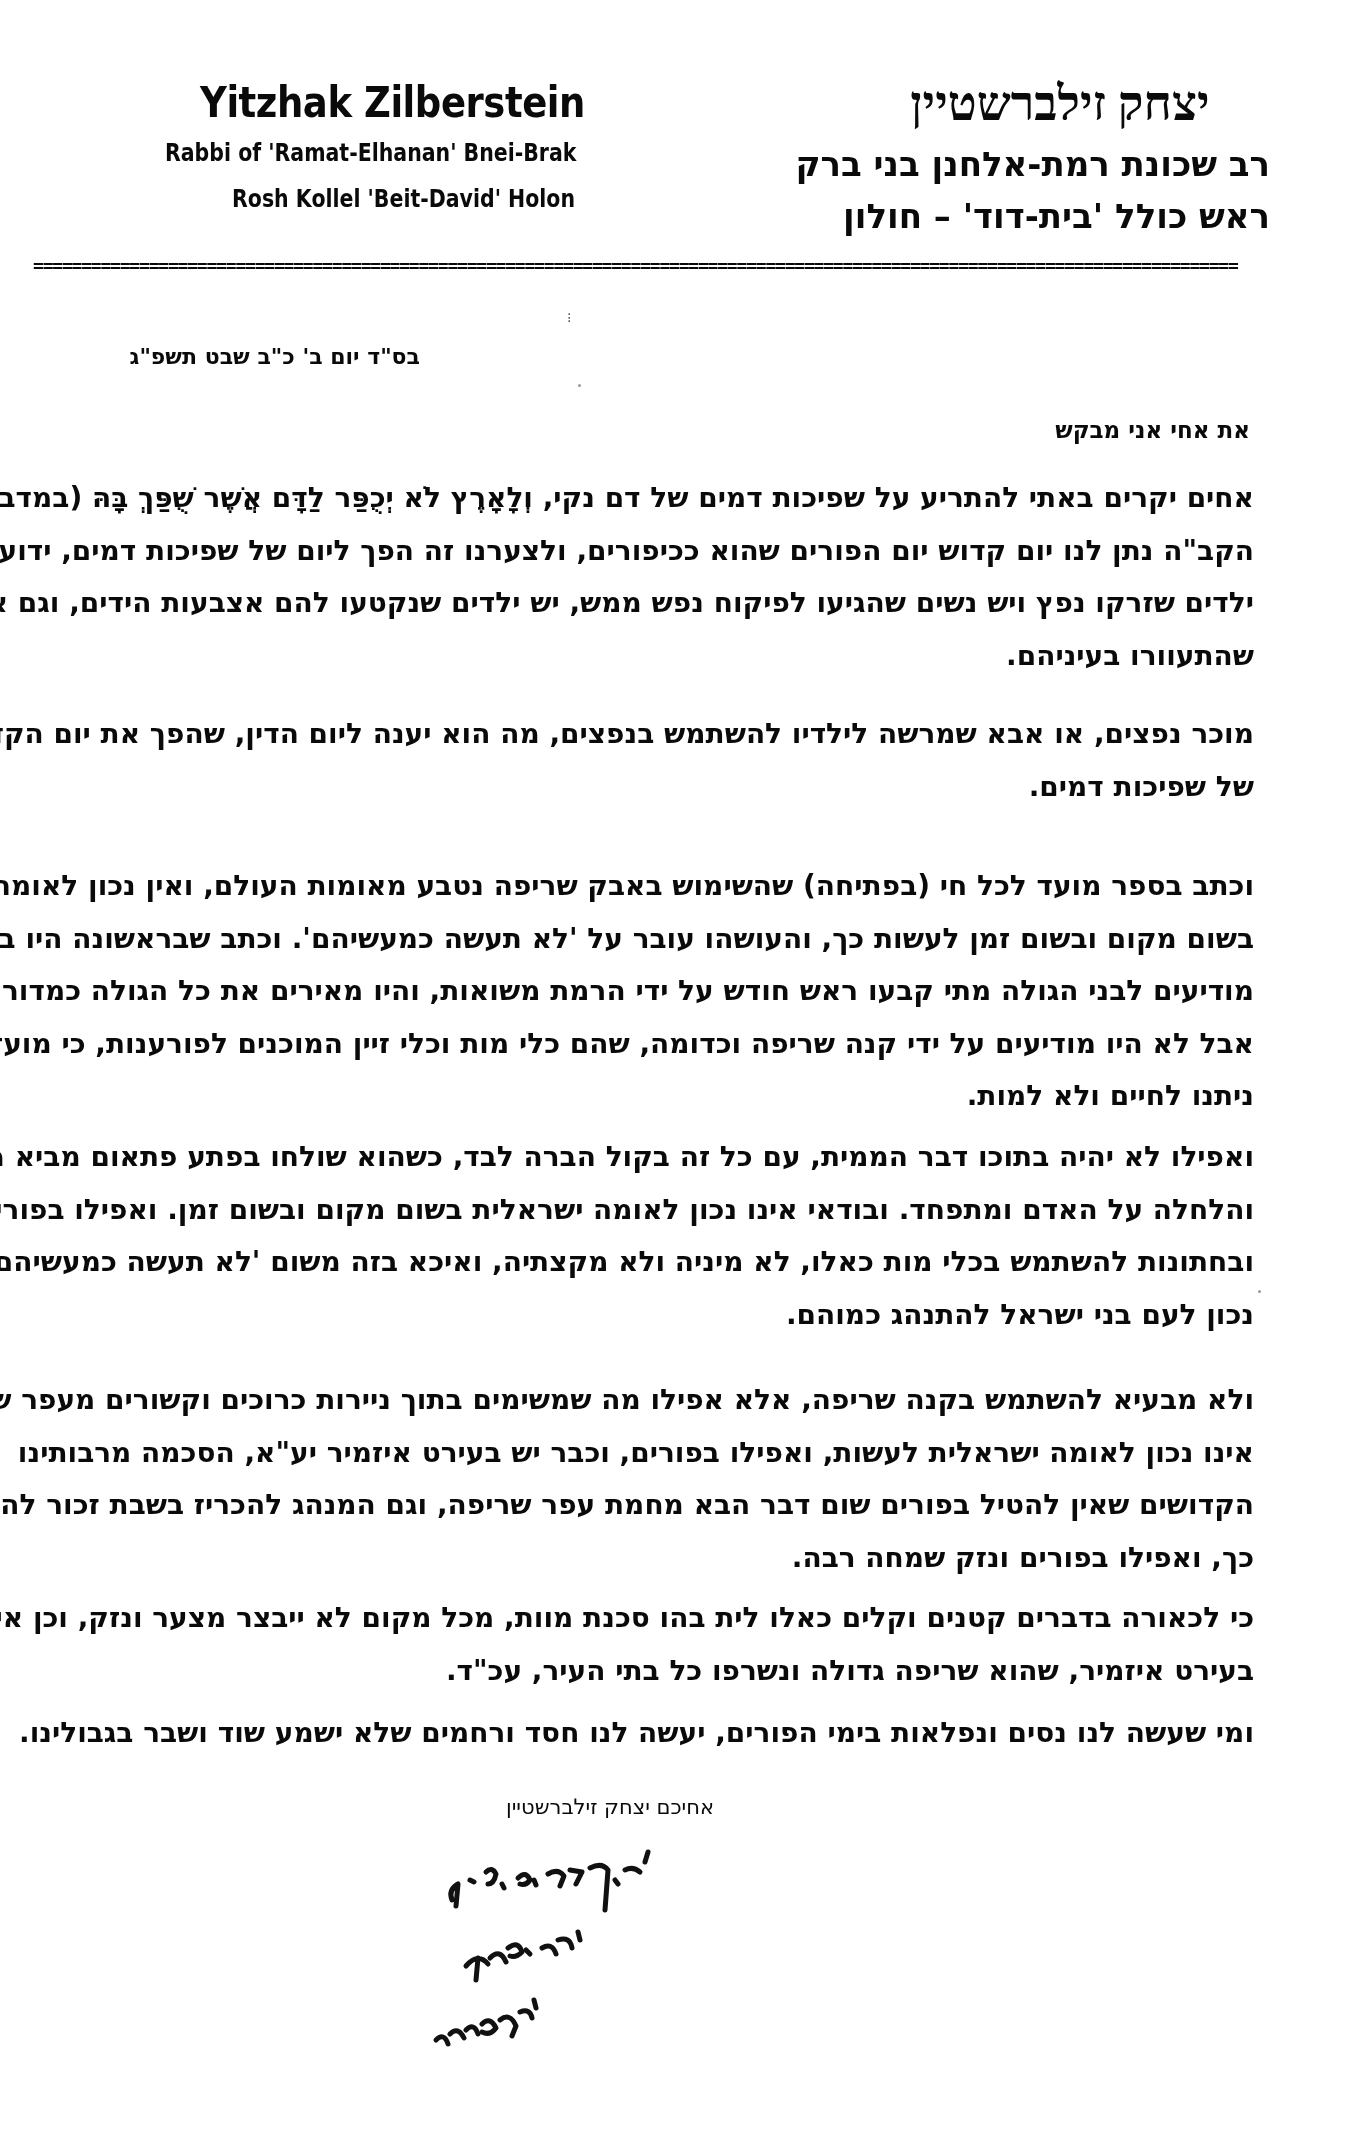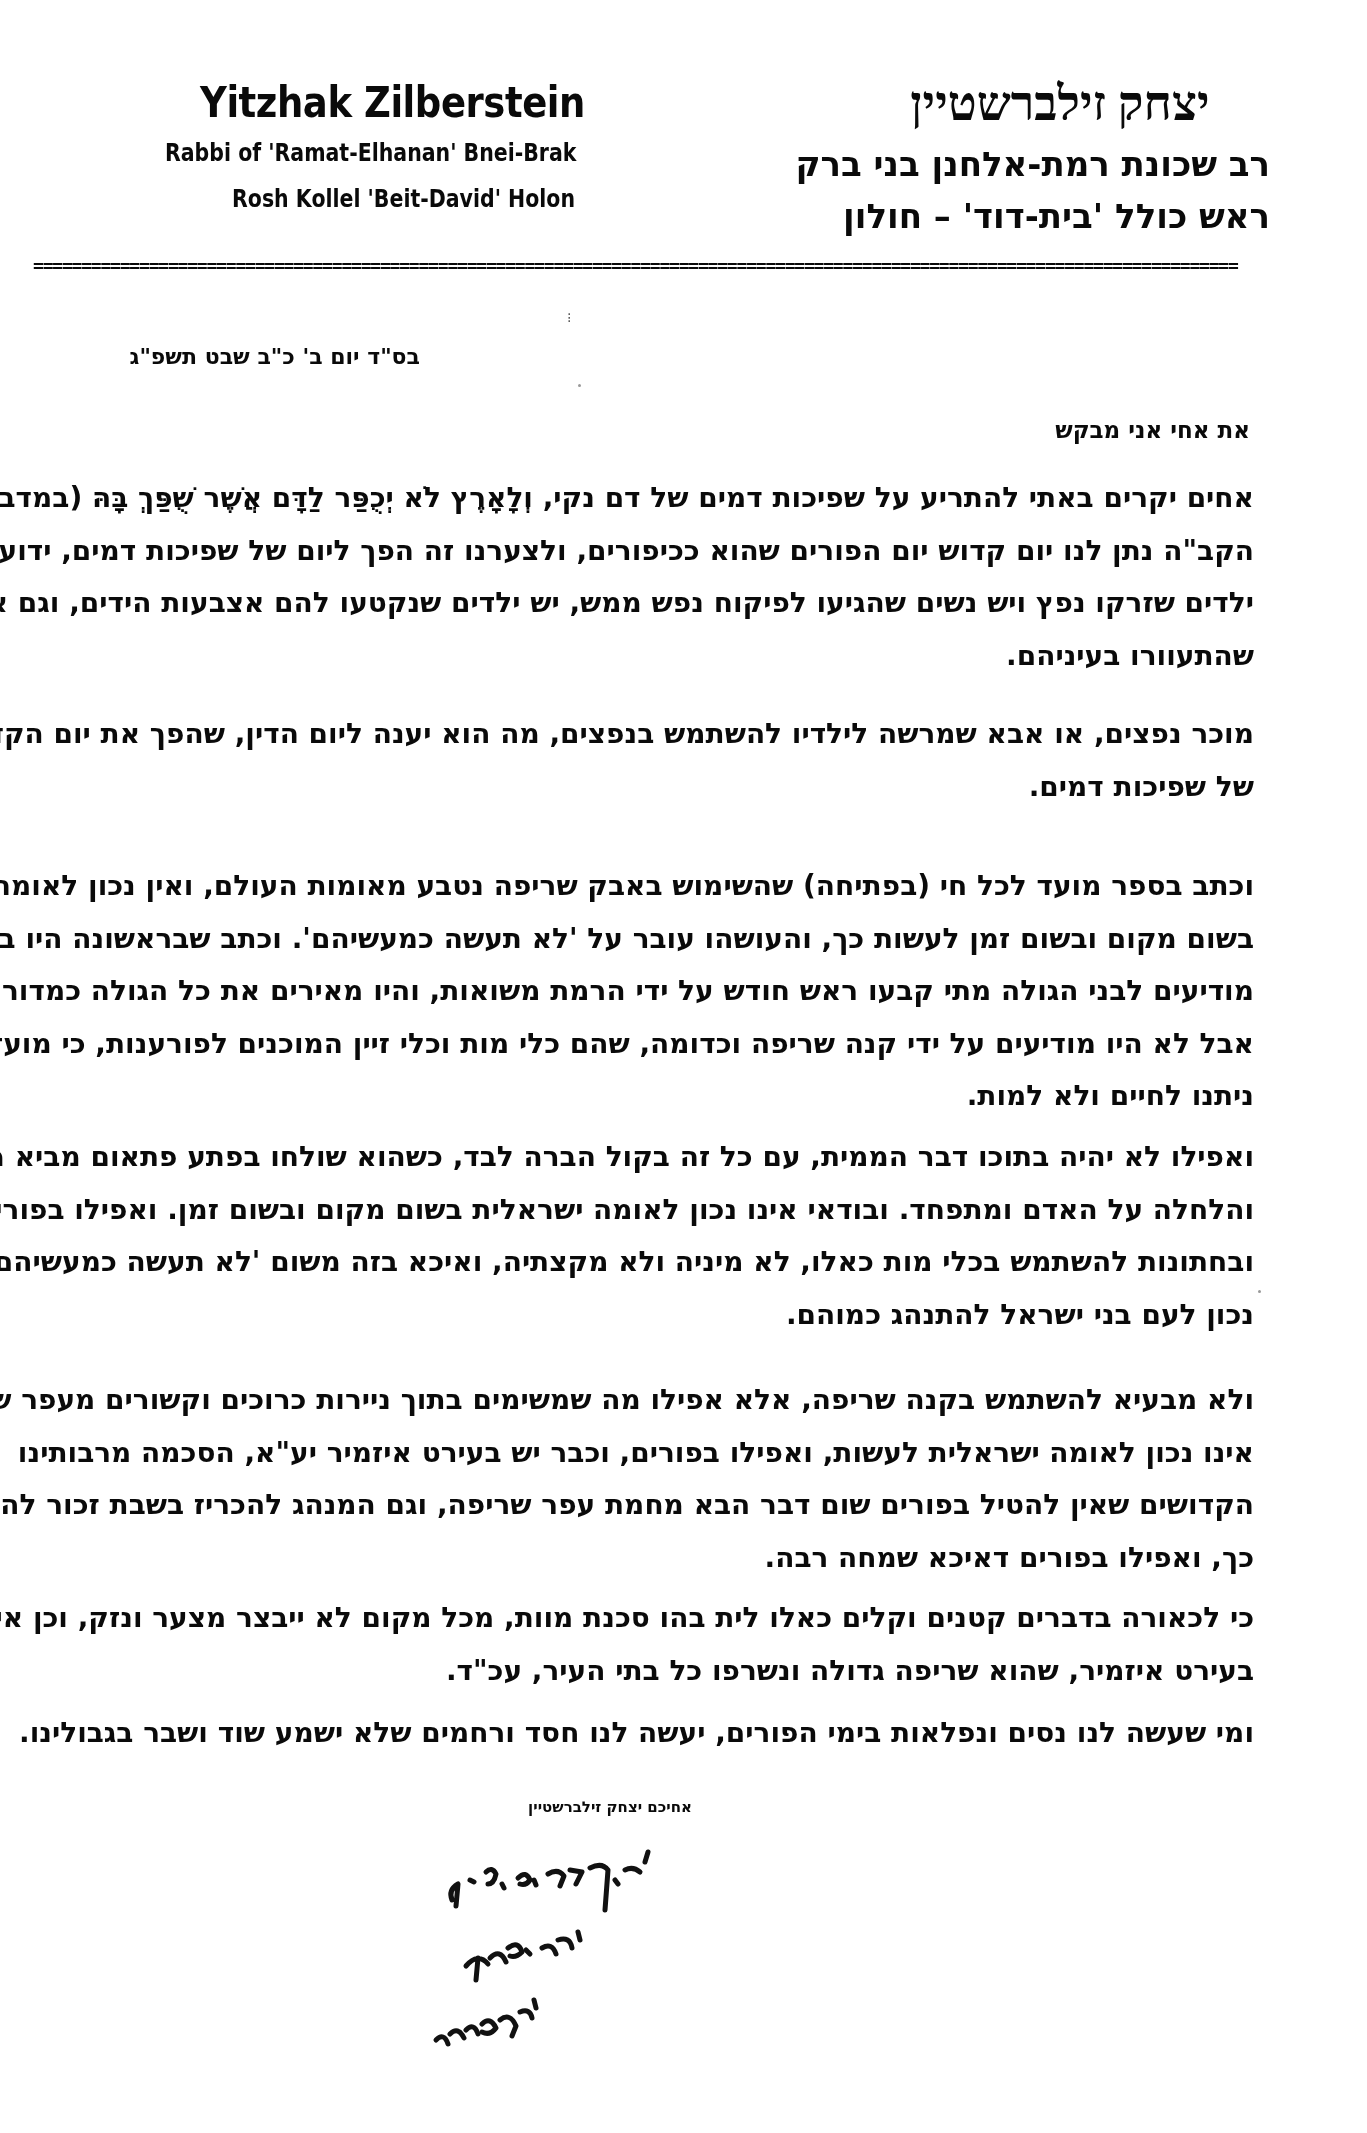--- a/index.html
+++ b/index.html
@@ -128,22 +128,22 @@
   .line.last {
     text-align-last: right;
   }
   .closing {
     position: absolute;
     left: 420px;
     width: 380px;
     top: 1792px;
     direction: rtl;
     text-align: center;
-    font-weight: bold;
-    font-size: 15px;
+    font-weight: normal;
+    font-size: 21px;
     line-height: 30px;
     white-space: nowrap;
   }
   .signature {
     position: absolute;
     left: 430px;
     top: 1840px;
     width: 400px;
     height: 280px;
   }
@@ -202,21 +202,21 @@
     <span class="line">ואפילו לא יהיה בתוכו דבר הממית, עם כל זה בקול הברה לבד, כשהוא שולחו בפתע פתאום מביא רעדה</span>
     <span class="line">והלחלה על האדם ומתפחד. ובודאי אינו נכון לאומה ישראלית בשום מקום ובשום זמן. ואפילו בפורים</span>
     <span class="line">ובחתונות להשתמש בכלי מות כאלו, לא מיניה ולא מקצתיה, ואיכא בזה משום 'לא תעשה כמעשיהם', ולכן לא</span>
     <span class="line last">נכון לעם בני ישראל להתנהג כמוהם.</span>
   </div>
 
   <div class="para" style="top:1374px">
     <span class="line">ולא מבעיא להשתמש בקנה שריפה, אלא אפילו מה שמשימים בתוך ניירות כרוכים וקשורים מעפר שריפה,</span>
     <span class="line">אינו נכון לאומה ישראלית לעשות, ואפילו בפורים, וכבר יש בעירט איזמיר יע"א, הסכמה מרבותינו</span>
     <span class="line">הקדושים שאין להטיל בפורים שום דבר הבא מחמת עפר שריפה, וגם המנהג להכריז בשבת זכור להזהיר על</span>
-    <span class="line last">כך, ואפילו בפורים דאיכא שמחה רבה.</span>
+    <span class="line last">כך, ואפילו בפורים ונזק שמחה רבה.</span>
   </div>
 
   <div class="para" style="top:1592px">
     <span class="line">כי לכאורה בדברים קטנים וקלים כאלו לית בהו סכנת מוות, מכל מקום לא ייבצר מצער ונזק, וכן אירע</span>
     <span class="line last">בעירט איזמיר, שהוא שריפה גדולה ונשרפו כל בתי העיר, עכ"ד.</span>
   </div>
 
   <div class="para" style="top:1707px">
     <span class="line last">ומי שעשה לנו נסים ונפלאות בימי הפורים, יעשה לנו חסד ורחמים שלא ישמע שוד ושבר בגבולינו.</span>
   </div>

